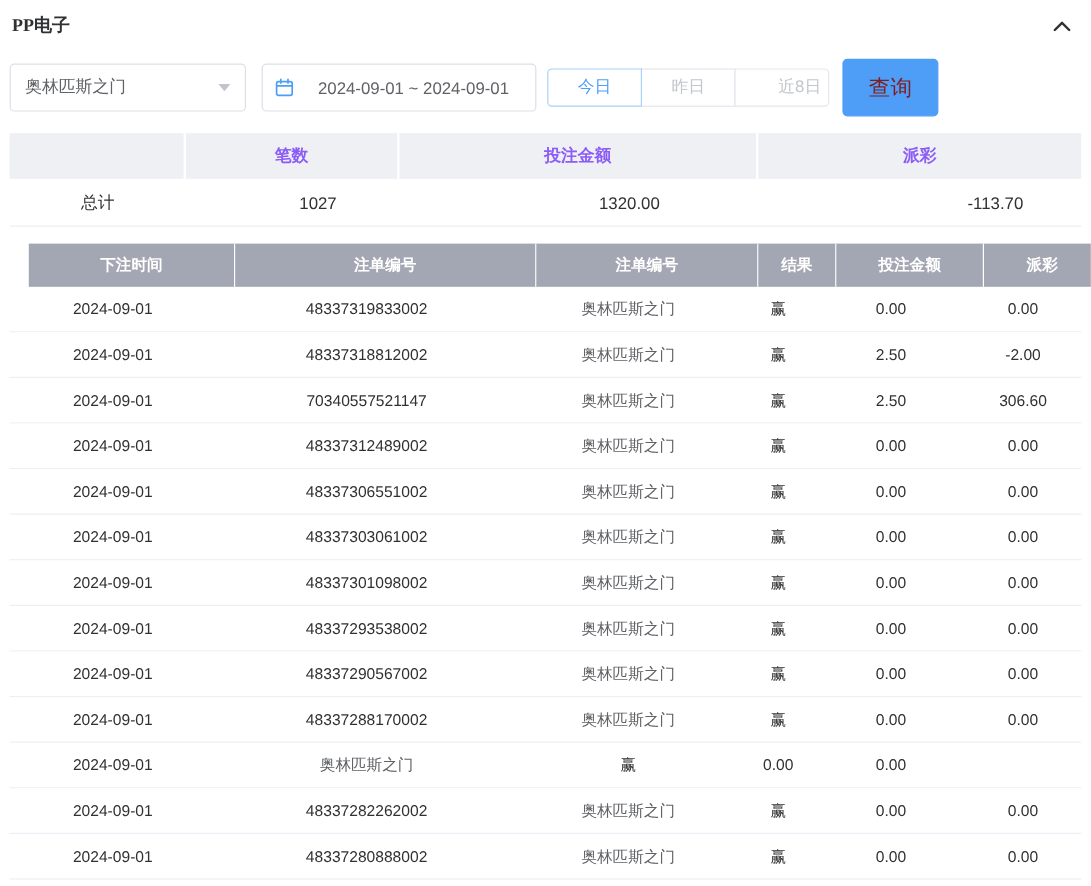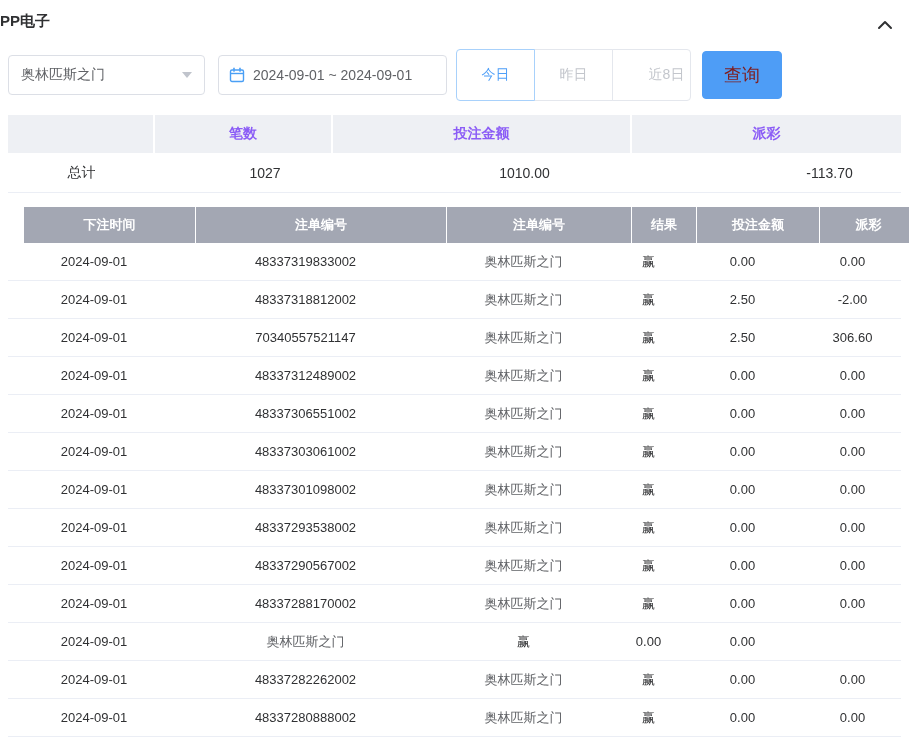--- a/index.html
+++ b/index.html
@@ -5,22 +5,23 @@
   * { margin: 0; padding: 0; box-sizing: border-box; }
   html, body { background: #fff; }
   body {
     width: 909px; height: 738px;
     font-family: "Liberation Sans", "DejaVu Sans", sans-serif;
     color: #303133; overflow: hidden; position: relative;
   }
 
   
   .panel-header {
-    display: flex; align-items: flex-end; justify-content: space-between;
-    padding: 12px 16px 10px 0;
+    display: flex; align-items: center; justify-content: space-between;
+    padding: 12px 16px 10px 10px;
+    font-family: Liberation Serif, serif;
   }
   .panel-title { font-size: 15px; font-weight: bold; color: #303133; }
   .collapse-btn { cursor: pointer; display: flex; align-items: center; }
 
   
   .filter-row {
     display: flex; align-items: center;
     padding: 8px 8px 12px 8px;
   }
   .select-box {
@@ -33,26 +34,26 @@
   .caret-down {
     width: 0; height: 0;
     border-left: 5px solid transparent; border-right: 5px solid transparent;
     border-top: 6px solid #c0c4cc;
   }
   .date-box {
     width: 229px; height: 40px; margin-left: 13px;
     border: 1px solid #dcdfe6; border-radius: 4px;
     display: flex; align-items: center;
     padding: 0 10px; font-size: 14px; color: #606266;
-    background: #fff; cursor: pointer;
+    background: #fff; cursor: pointer; gap: 12px;
   }
   .date-box .cal-icon { margin-right: 8px; display: flex; }
   .btn-group { display: flex; margin-left: 9px; }
   .quick-btn {
-    height: 52px; width: 79px;
+    height: 32px; width: 79px;
     background: #fff; border: 1px solid #e4e7ed;
     font-size: 14px; color: #c3c6cc; cursor: pointer;
     font-family: inherit;
   }
   .quick-btn + .quick-btn { margin-left: -1px; }
   .quick-btn.active {
     color: #4f9ff8; border-color: #a8d1fb; position: relative; z-index: 1;
     border-radius: 4px 0 0 4px;
   }
   .quick-btn:last-child { border-radius: 0 4px 4px 0; padding-left: 30px; }
@@ -150,21 +151,21 @@
 <div class="summary-table">
   <div class="summary-head">
     <div class="cell"></div>
     <div class="cell">笔数</div>
     <div class="cell">投注金额</div>
     <div class="cell">派彩</div>
   </div>
   <div class="summary-body">
     <div class="cell">总计</div>
     <div class="cell">1027</div>
-    <div class="cell">1010.00</div>
+    <div class="cell">1320.00</div>
     <div class="cell neg" id="summary-payout">-113.70</div>
   </div>
 </div>
 
 <div class="bet-table">
   <div class="thead">
     <div class="cell">下注时间</div>
     <div class="cell">注单编号</div>
     <div class="cell">注单编号</div>
     <div class="cell">结果</div>

